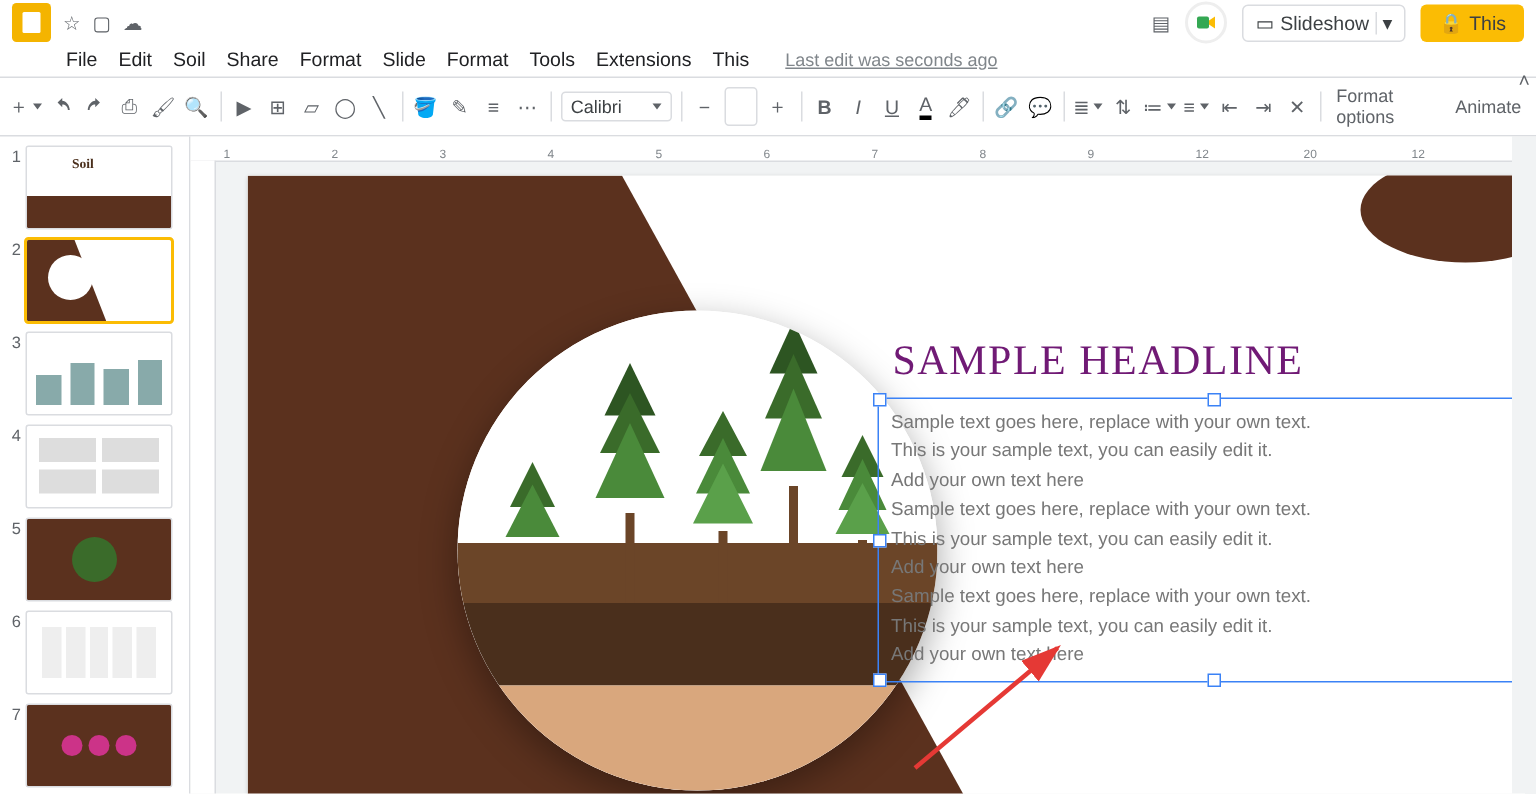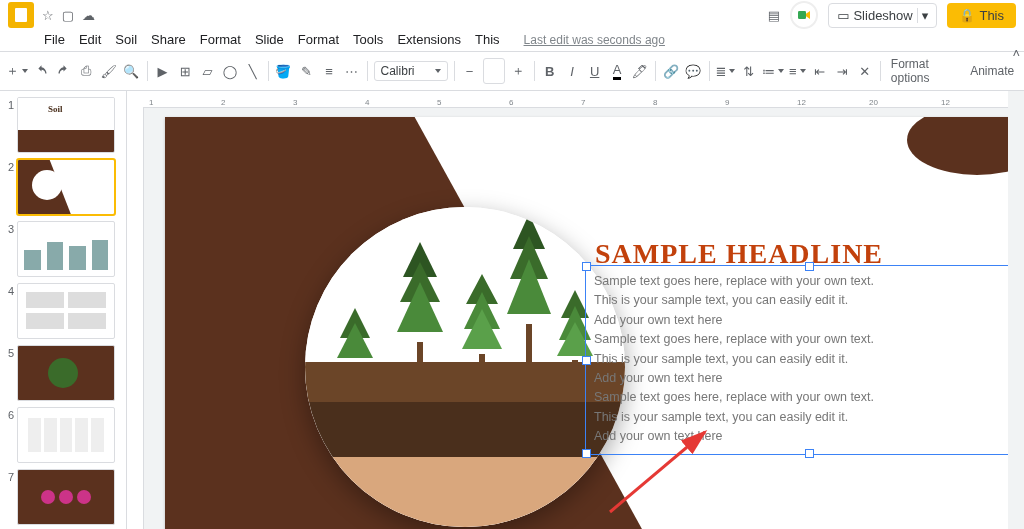--- a/index.html
+++ b/index.html
@@ -42,21 +42,21 @@
 .soil-mid{position:absolute;left:0;right:0;top:195px;bottom:70px;background:#4a2f1c}
 .soil-bot{position:absolute;left:0;right:0;bottom:0;height:70px;background:#d9a77d}
 .tree{position:absolute;bottom:125px}
 .tree .trunk{width:6px;background:#6b4528;margin:0 auto}
 .tree svg{display:block;margin:0 auto}
 .t1{left:30px}.t1 .trunk{height:34px}
 .t2{left:90px}.t2 .trunk{height:60px}
 .t3{left:155px}.t3 .trunk{height:48px}
 .t4{left:200px}.t4 .trunk{height:78px}
 .t5{left:250px}.t5 .trunk{height:42px}
-.headline{position:absolute;left:430px;top:121px;font-family:Georgia,'Times New Roman',serif;font-size:28px;font-weight:bold;color:#c2410c;letter-spacing:1px}
+.headline{position:absolute;left:430px;top:108px;font-family:Georgia,'Times New Roman',serif;font-size:28px;font-weight:normal;color:#701a75;letter-spacing:1px}
 .textbox{position:absolute;left:420px;top:148px;width:430px;border:1px solid #3b82f6;padding:6px 8px 8px 8px;font-size:12.5px;line-height:1.55;color:#777}
 .sel-handle{position:absolute;width:7px;height:7px;background:#fff;border:1px solid #3b82f6}
 .h-tl{left:-4px;top:-4px}.h-bl{left:-4px;bottom:-4px}
 .h-tm{left:50%;top:-4px;margin-left:-4px}.h-bm{left:50%;bottom:-4px;margin-left:-4px}
 .h-ml{left:-4px;top:50%;margin-top:-4px}
 .arrow{position:absolute;left:440px;top:310px}
 .arrow svg{overflow:visible}
 .right-rail{width:16px;background:#f1f3f4}
 .expand-chev{position:absolute;right:4px;top:46px;color:#5f6368}
 .svg-ico{width:15px;height:15px;display:block}

